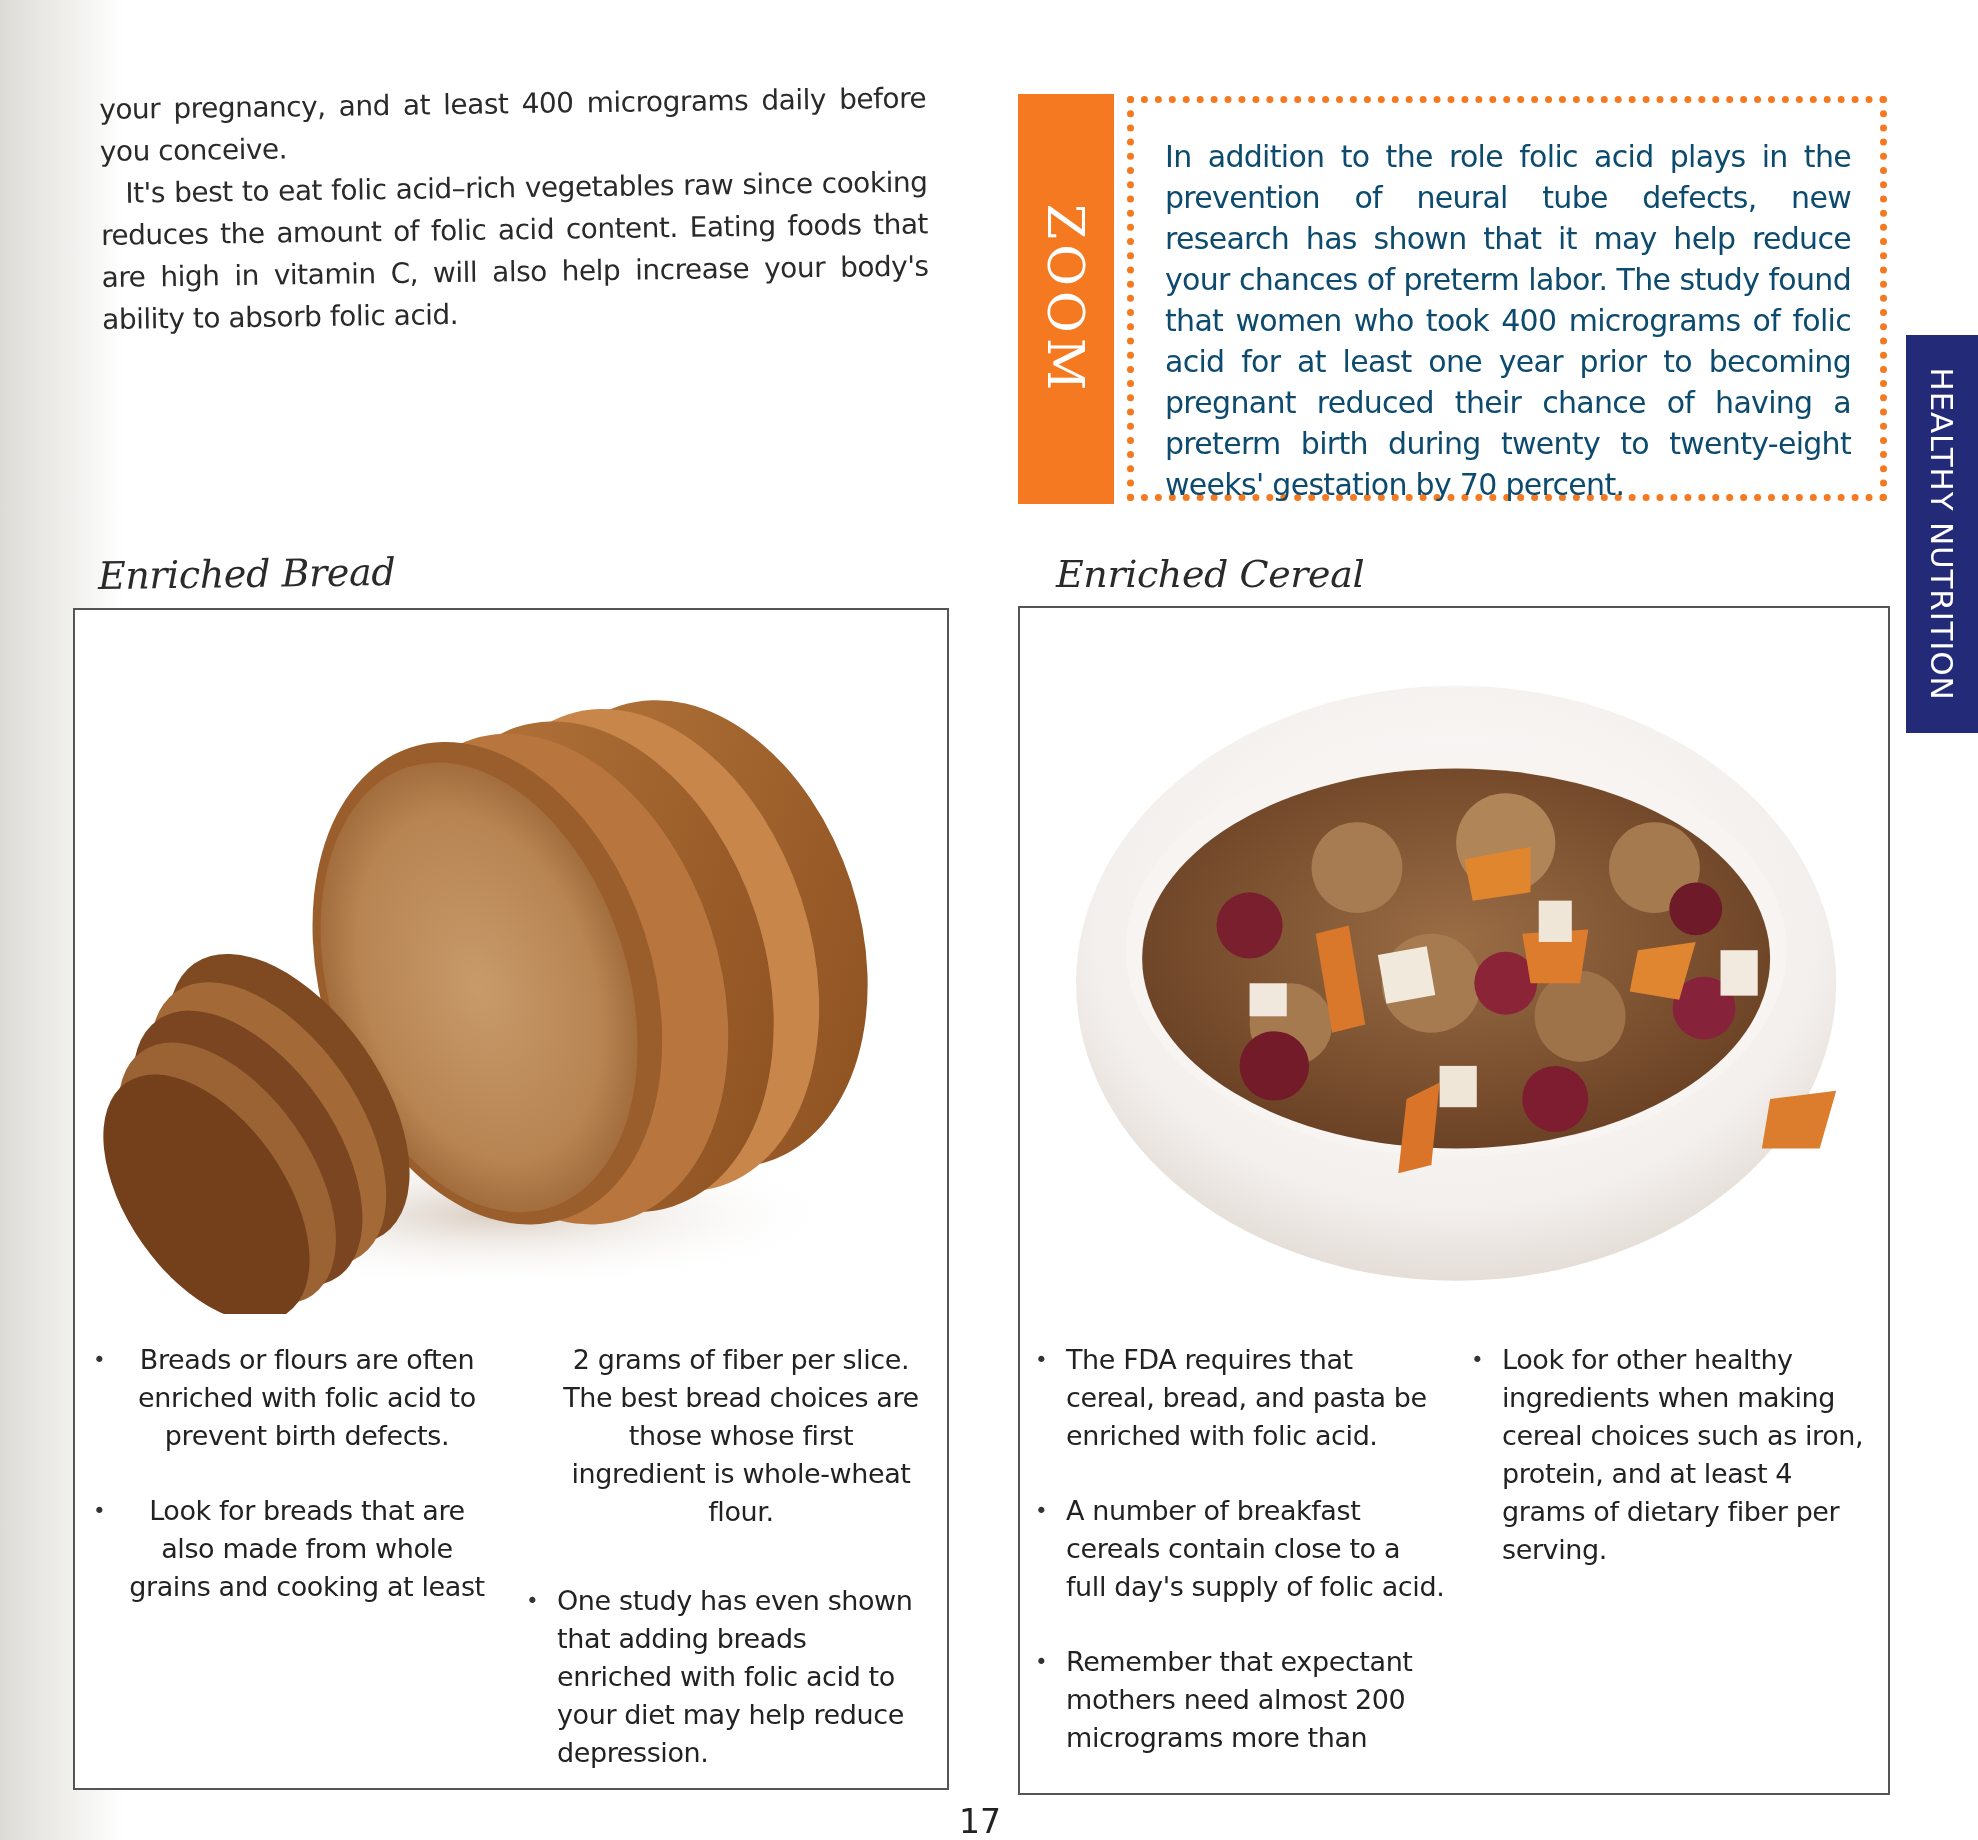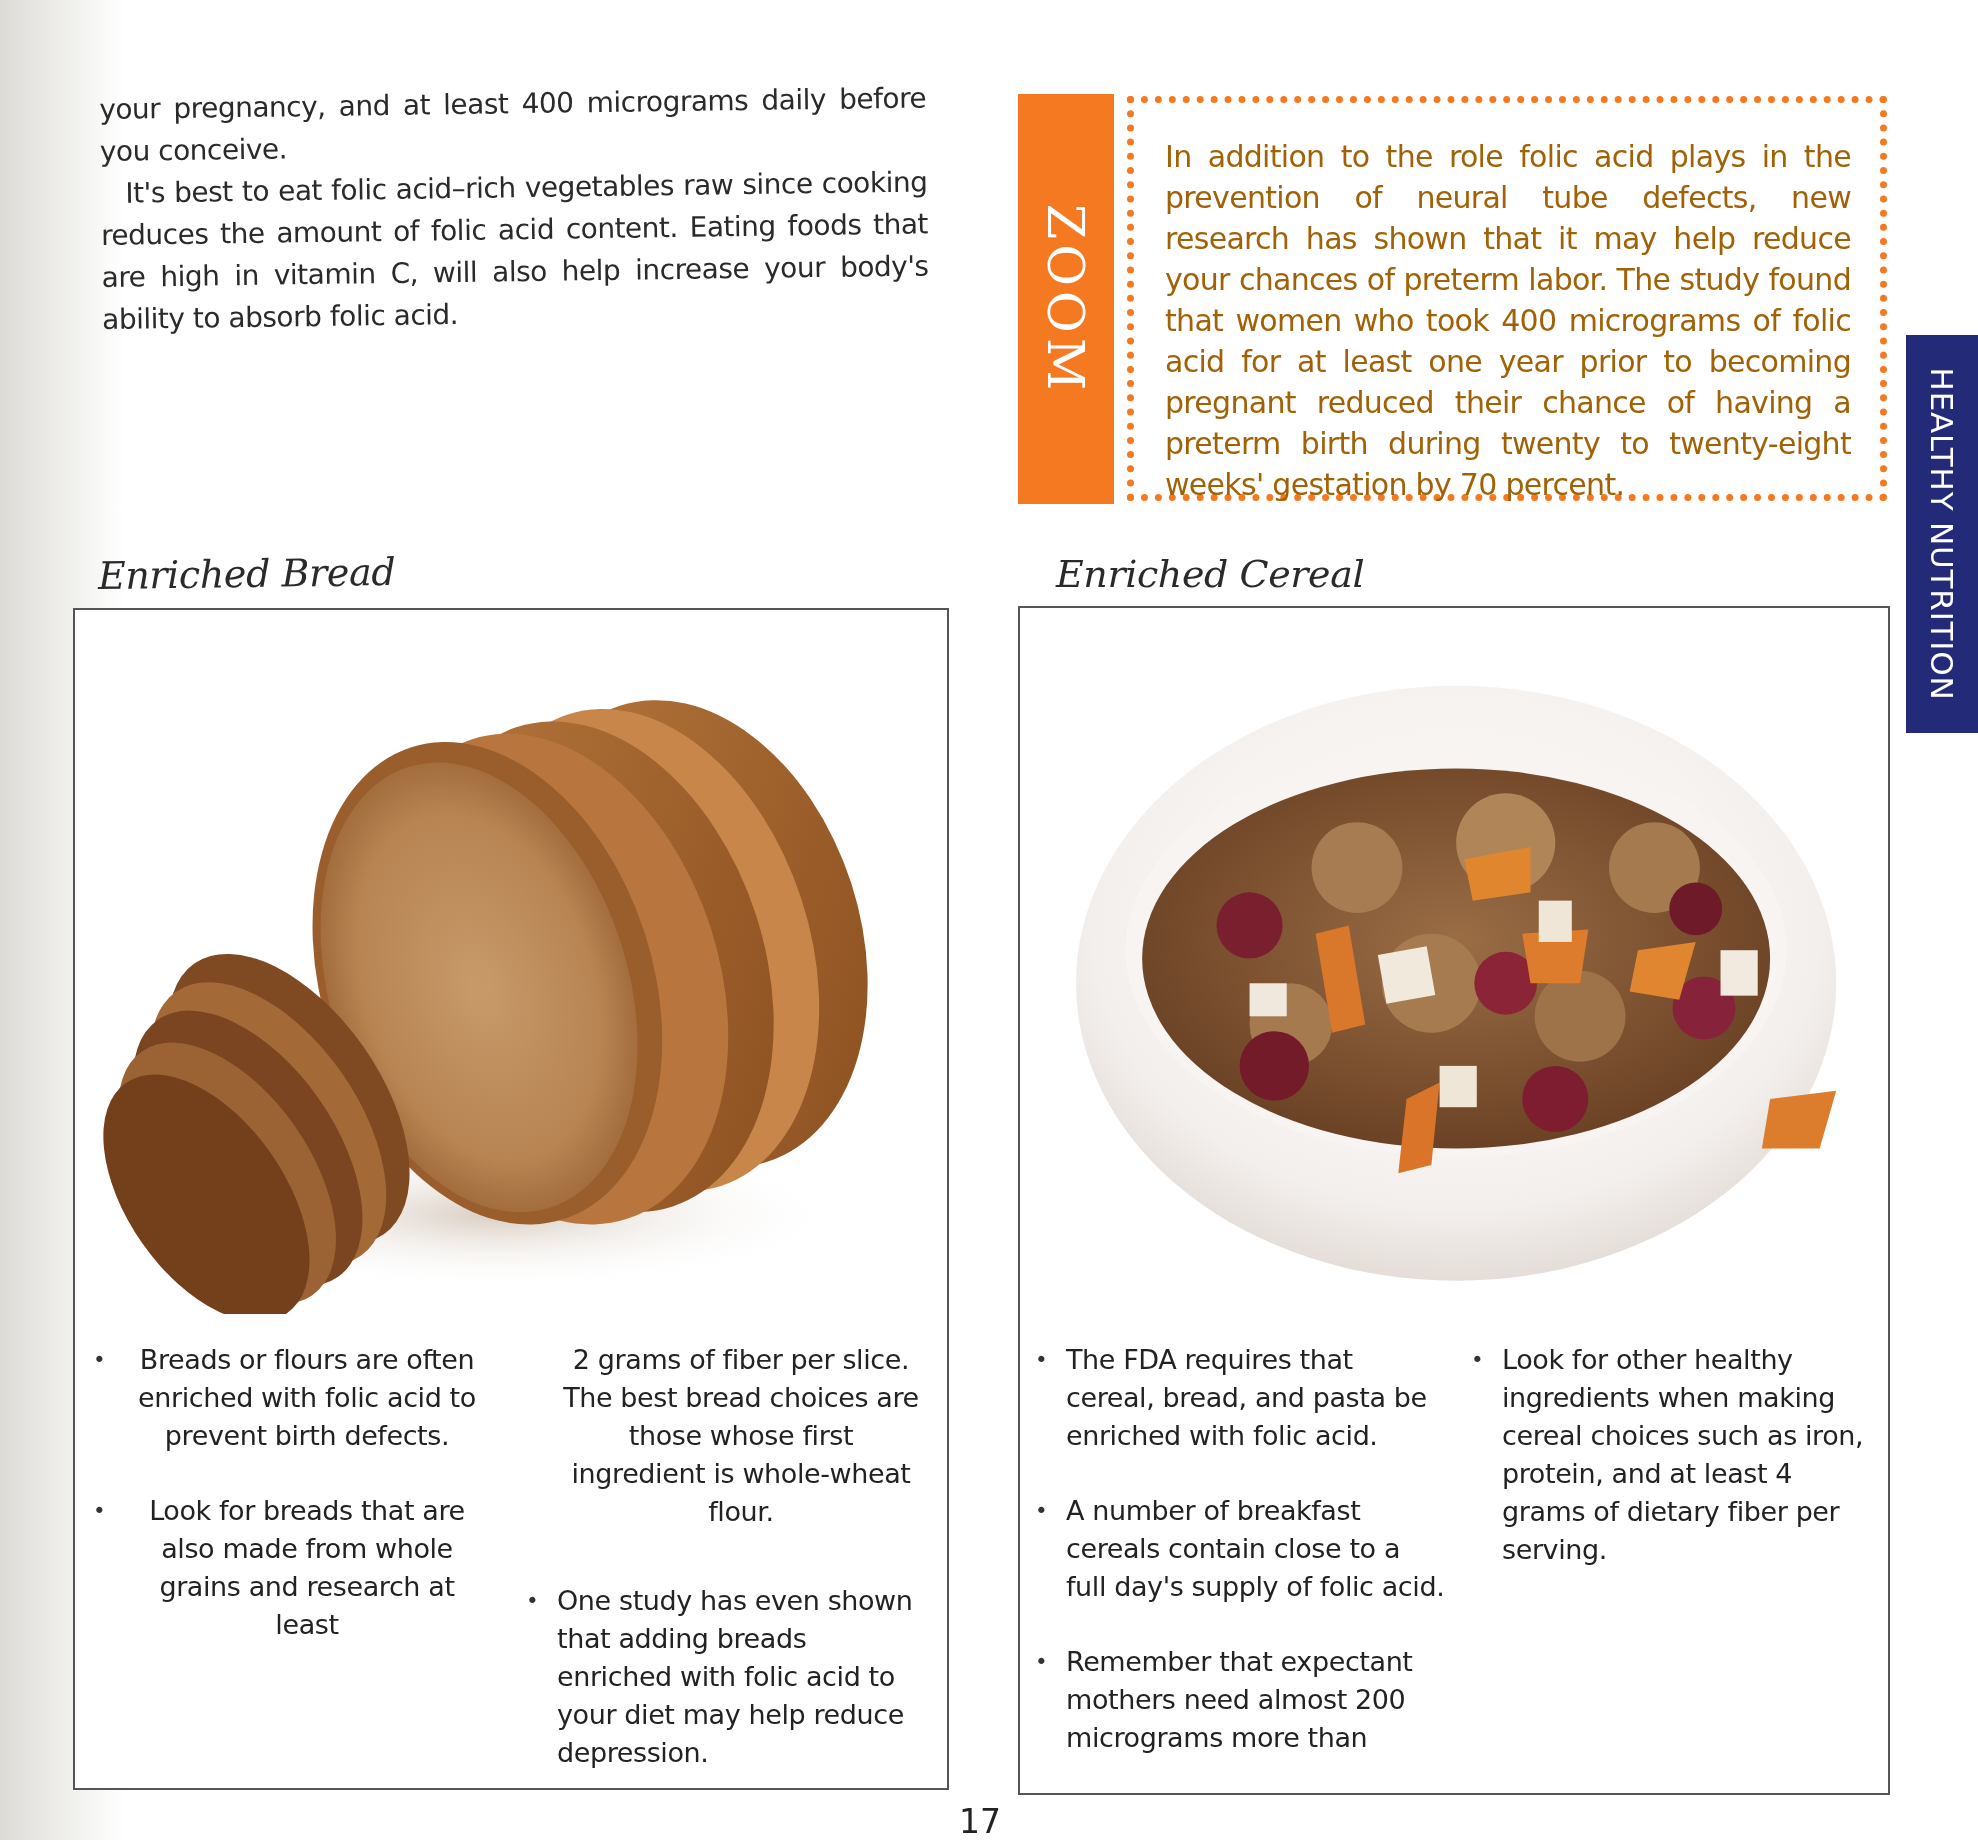--- a/index.html
+++ b/index.html
@@ -30,21 +30,21 @@
     .zoom-bar span {
       color: #ffffff; font-family: "DejaVu Serif", "Liberation Serif", serif;
       font-size: 51px; letter-spacing: 5px; transform: rotate(90deg); white-space: nowrap;
     }
     .zoom-box {
       position: absolute; left: 1127px; top: 96px; width: 760px; height: 405px;
       border: 7.4px dotted #f47920; box-sizing: border-box;
     }
     .zoom-text {
       position: absolute; left: 1165px; top: 136px; width: 686px;
-      font-size: 30px; line-height: 41px; color: #a16207; letter-spacing: -0.7px;
+      font-size: 30px; line-height: 41px; color: #0c4a6e; letter-spacing: -0.7px;
       text-align: justify;
     }
     .side-tab {
       position: absolute; left: 1906px; top: 335px; width: 73px; height: 398px;
       background: #232a78;
       display: flex; align-items: center; justify-content: center;
     }
     .side-tab span {
       color: #ffffff; font-size: 31px; letter-spacing: 0.8px; white-space: nowrap;
       transform: rotate(90deg);
@@ -128,21 +128,21 @@
     <ellipse cx="230" cy="560" rx="110" ry="200" fill="#7f4a22" transform="rotate(-35 230 560)"></ellipse>
     <ellipse cx="205" cy="590" rx="108" ry="195" fill="#a36a37" transform="rotate(-35 205 590)"></ellipse>
     <ellipse cx="180" cy="620" rx="105" ry="190" fill="#7a4520" transform="rotate(-35 180 620)"></ellipse>
     <ellipse cx="155" cy="650" rx="100" ry="180" fill="#9b6233" transform="rotate(-35 155 650)"></ellipse>
     <ellipse cx="130" cy="680" rx="95" ry="170" fill="#74401c" transform="rotate(-35 130 680)"></ellipse>
   </svg>
 </div>
 
 <ul class="bullets" style="left:93px; top:1341px; width:397px;text-align:center;">
   <li>Breads or flours are often enriched with folic acid to prevent birth defects.</li>
-  <li>Look for breads that are also made from whole grains and research at least</li>
+  <li>Look for breads that are also made from whole grains and cooking at least</li>
 </ul>
 <ul class="bullets" style="left:526px; top:1341px; width:397px;">
   <li class="cont" style="padding-left:33px; margin-bottom:51px;">2 grams of fiber per slice. The best bread choices are those whose first ingredient is whole-wheat flour.</li>
   <li>One study has even shown that adding breads enriched with folic acid to your diet may help reduce depression.</li>
 </ul>
 
 <div class="section-title" style="left:1040px; top:552px;margin-left:16px;">Enriched Cereal</div>
 <div class="panel" style="left:1018px; top:606px; width:872px; height:1189px;"></div>
 
 <div class="photo" style="left:1043px; top:636px; width:818px; height:678px;" aria-label="bowl of bran flake cereal with dried fruit">

